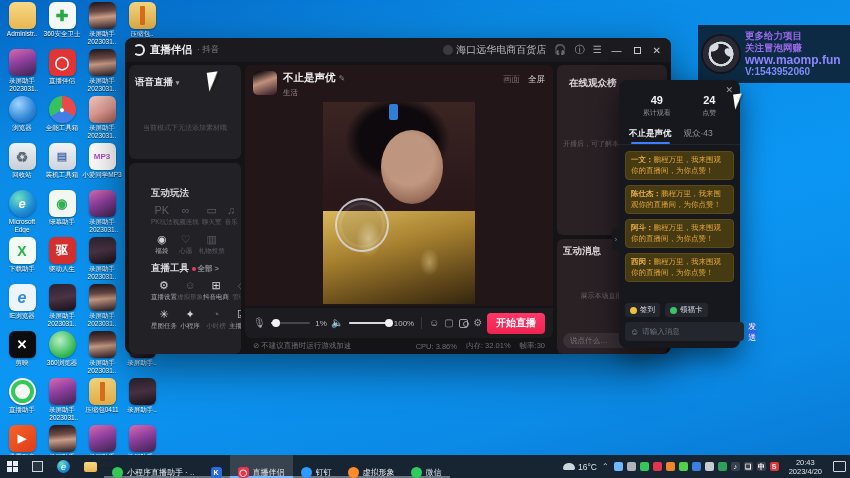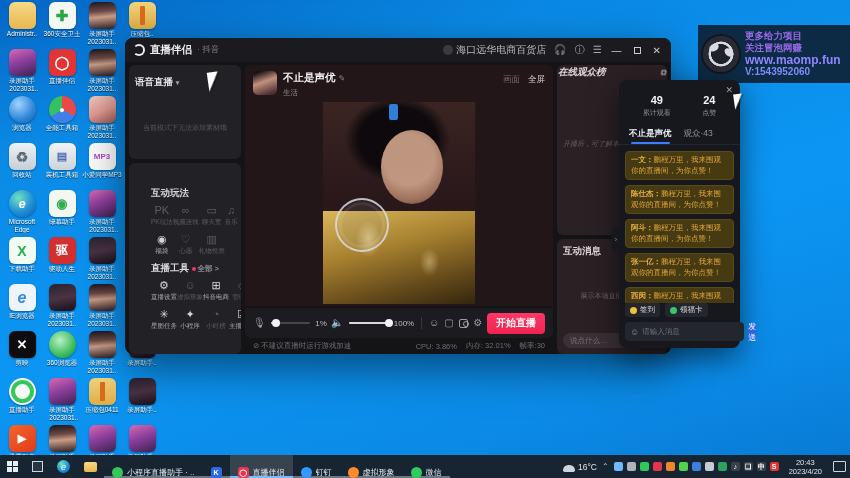--- a/index.html
+++ b/index.html
@@ -135,21 +135,21 @@
   .cam::after { content:""; position:absolute; left:3.5px; top:1.5px; width:4px; height:4px; border:1px solid #9d9ea6; border-radius:50%; }
   .start-btn { margin-left:auto; width:76px; height:21px; border:none; border-radius:4px;
     background:linear-gradient(180deg,#fd3766,#ef2350); color:#fff; font-size:10px; font-weight:bold;
     font-family:inherit; display:flex; align-items:center; justify-content:center; }
   .statusbar { height:16px; flex:none; display:flex; align-items:center; padding:0 8px; gap:14px; }
   .st-left,.st-right { font-size:7.5px; color:#6c6d74; display:flex; gap:3px; align-items:center;}
   .st-right { margin-left:auto; gap:9px; }
 
   .col-right { width:110px; flex:none; display:flex; flex-direction:column; gap:4px; }
   .rpanel { background:#2a2125; border-radius:6px; position:relative; }
-  .rank { height:170px; padding:1px;font-style:italic; }
+  .rank { height:170px; padding:12px; }
   .rp-head { display:flex; align-items:center; font-size:9.5px; font-weight:bold; color:#ddd6d9; }
   .rp-open { margin-left:auto; font-size:8px; color:#9a8f94; }
   .rp-empty { position:absolute; left:6px; right:4px; top:74px; font-size:7px; color:#6e6166; white-space:nowrap; overflow:hidden;}
   .imsg { flex:1; padding:6px; display:flex; flex-direction:column; }
   .imsg-empty { margin:auto; font-size:7px; color:#6e6166; white-space:nowrap; overflow:hidden; }
   .say-input { height:15px; border:none; border-radius:8px; background:#3a3136; color:#cfc3c7;
     font-size:7.5px; padding:0 7px; width:100%; font-family:inherit; }
   .say-input::placeholder { color:#7e7175; }
 
   
@@ -196,21 +196,21 @@
     color:#fff; font-size:9px; font-style:italic; display:flex; align-items:center; justify-content:center; }
   .expl-ic { width:13px; height:10px; background:linear-gradient(#f7d986,#e8b74f); border-radius:2px; }
   .app-btn { display:flex; align-items:flex-end; gap:4px; padding:0 8px; font-size:8px; color:#e6ebf1; max-width:118px; }
   .app-btn.on { background:rgba(255,255,255,.14); box-shadow:inset 0 -2px 0 #7ab8ff; }
   .app-btn.open { box-shadow:inset 0 -2px 0 #6b7684; }
   .ab-ic { width:11px; height:11px; border-radius:3px; flex:none; display:flex; align-items:center; justify-content:center;
     font-size:7px; color:#fff; font-weight:bold; }
   .ab-label { white-space:nowrap; overflow:hidden; text-overflow:ellipsis; }
   .tb-spacer { flex:1; }
   .tray { display:flex; align-items:center; gap:5px; padding:0 6px; }
-  .weather { display:flex; align-items:flex-end; gap:3px; font-size:8.5px; }
+  .weather { display:flex; align-items:center; gap:3px; font-size:8.5px; }
   .cloud { width:12px; height:7px; background:#cdd5dd; border-radius:6px 6px 2px 2px; position:relative; }
   .tray-ic { width:9px; height:9px; border-radius:2px; display:flex; align-items:center; justify-content:center;
     font-size:7px; color:#fff; font-weight:bold; }
   .chev { font-size:8px; color:#cfd6dd; }
   .clock { text-align:center; font-size:7.5px; line-height:9px; padding:0 5px; }
   .notif { width:13px; height:11px; border:1px solid #cfd6dd; border-radius:1px; margin-right:4px; align-self:center; }
 
   
   .cursor { position:absolute; z-index:60; width:0; height:0;
     border-left:6px solid #fff; border-right:5px solid transparent;
@@ -593,21 +593,20 @@
         </div>
       </div>
     <div class="chat-tabs" id="chat-tabs">
         <span class="ctab on">不止是声优</span>
         <span class="ctab">观众·43</span>
       </div>
     <div class="chat-msgs" id="chat-msgs">
         <div class="cmsg"><b>一文：</b>鹏程万里，我来围观你的直播间，为你点赞！</div>
         <div class="cmsg"><b>陈仕杰：</b>鹏程万里，我来围观你的直播间，为你点赞！</div>
         <div class="cmsg"><b>阿斗：</b>鹏程万里，我来围观你的直播间，为你点赞！</div>
-        <div class="cmsg"><b>张一亿：</b>鹏程万里，我来围观你的直播间，为你点赞！</div>
         <div class="cmsg"><b>西闵：</b>鹏程万里，我来围观你的直播间，为你点赞！</div>
       </div>
     <div class="chat-notch">›</div>
     <div class="chat-chips" id="chat-chips">
         <span class="chip"><span class="chip-dot" style="background: rgb(242, 192, 58);"></span>签到</span>
         <span class="chip"><span class="chip-dot" style="background: rgb(59, 196, 106);"></span>领福卡</span>
       </div>
     <div class="chat-inputrow">
       <div class="chat-inbox">
         <span class="emoji-ic">☺</span>

